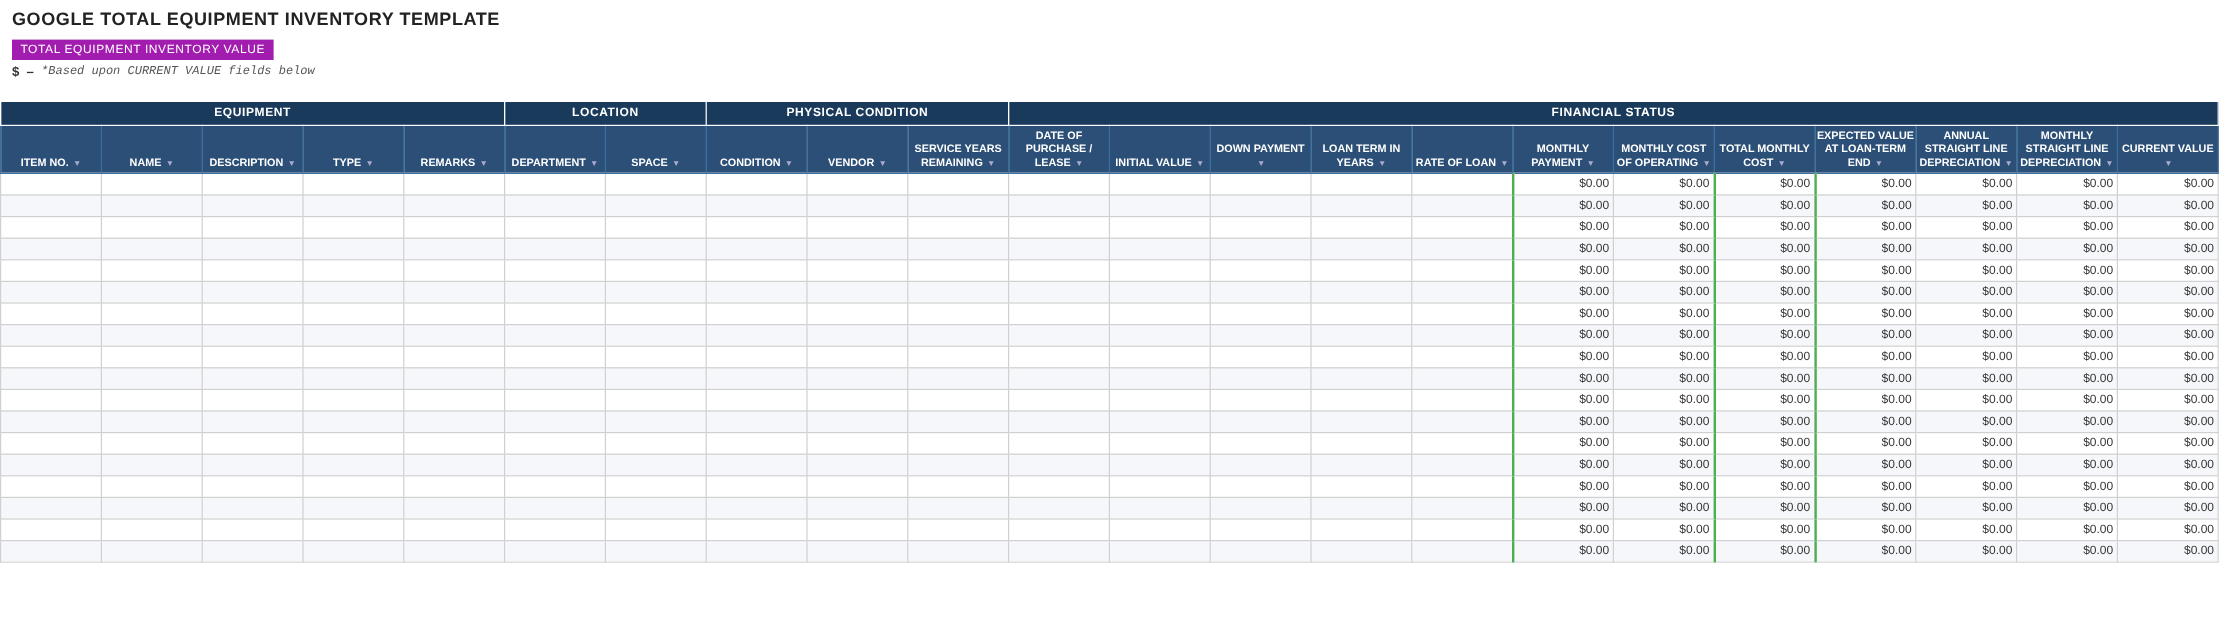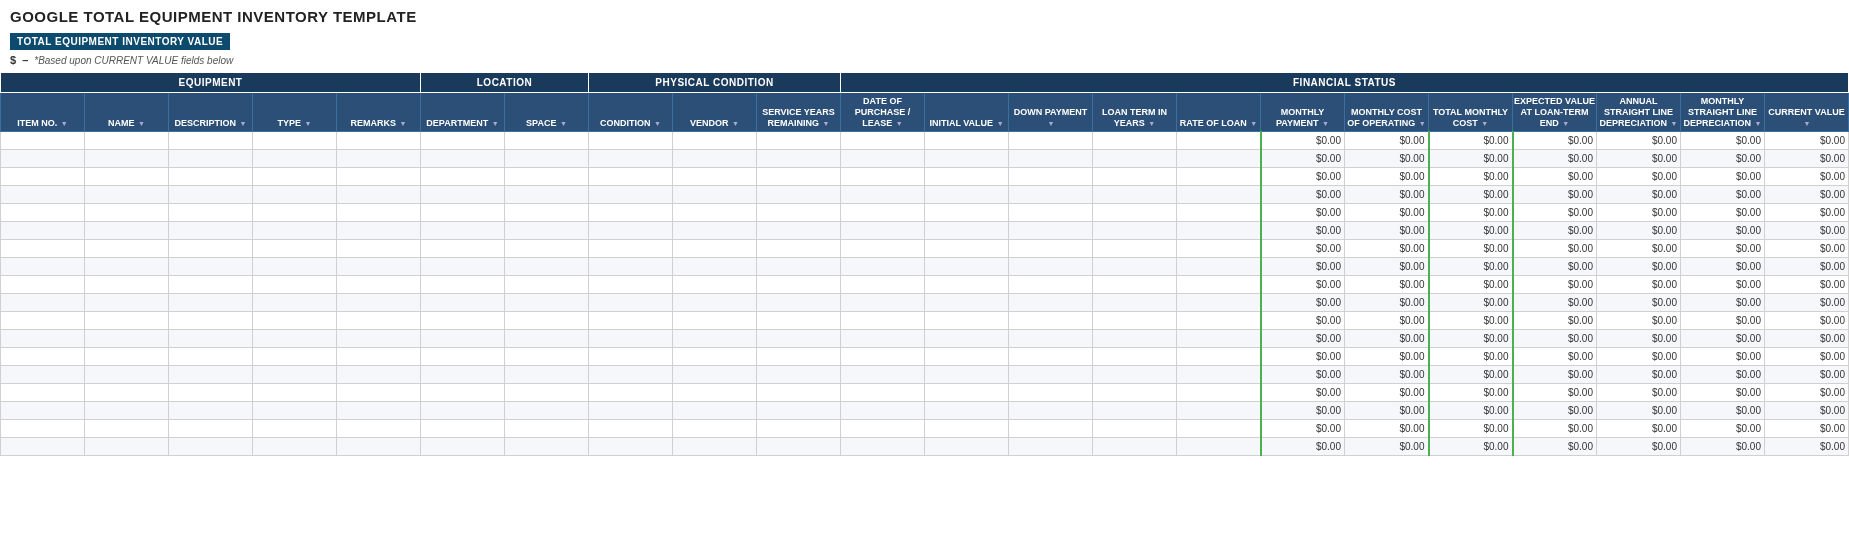--- a/index.html
+++ b/index.html
@@ -12,24 +12,24 @@
       overflow-x: auto;
     }
     .page-title {
       font-size: 15px;
       font-weight: bold;
       padding: 8px 10px 4px 10px;
       color: #222;
       letter-spacing: 0.5px;
     }
     .summary-box {
-      background: #0c4a6e;
+      background: #a21caf;
       color: #fff;
       font-size: 10px;
-      font-weight: bold;
+      font-weight: normal;
       padding: 3px 7px;
       display: inline-block;
       margin: 4px 10px 2px 10px;
       letter-spacing: 0.5px;
     }
     .summary-row {
       display: flex;
       align-items: center;
       padding: 2px 10px;
       font-size: 11px;
@@ -37,25 +37,26 @@
     }
     .summary-value {
       font-weight: bold;
       margin-right: 6px;
       color: #333;
     }
     .summary-note {
       font-style: italic;
       color: #555;
       font-size: 10px;
+      font-family: Liberation Mono, monospace;
     }
     .spreadsheet-wrapper {
       width: 100%;
       overflow-x: auto;
-      margin-top: 4px;
+      margin-top: 16px;
     }
     table {
       border-collapse: collapse;
       width: 100%;
       table-layout: fixed;
     }
     
     .group-header th {
       background: #1a3a5c;
       color: #fff;

